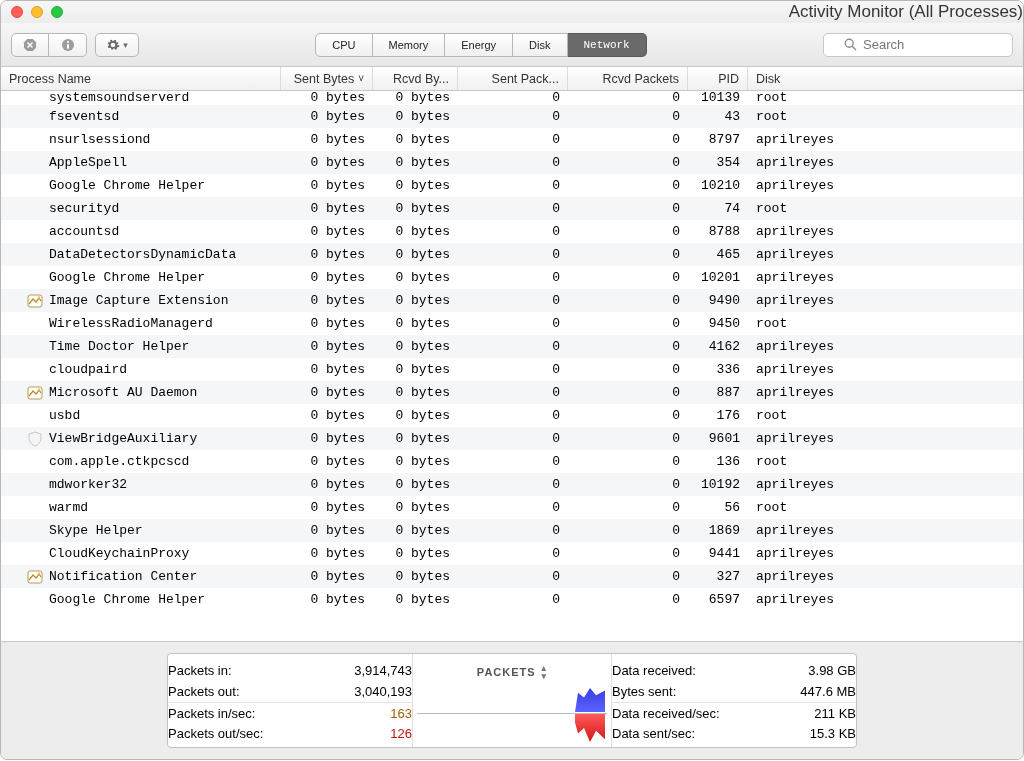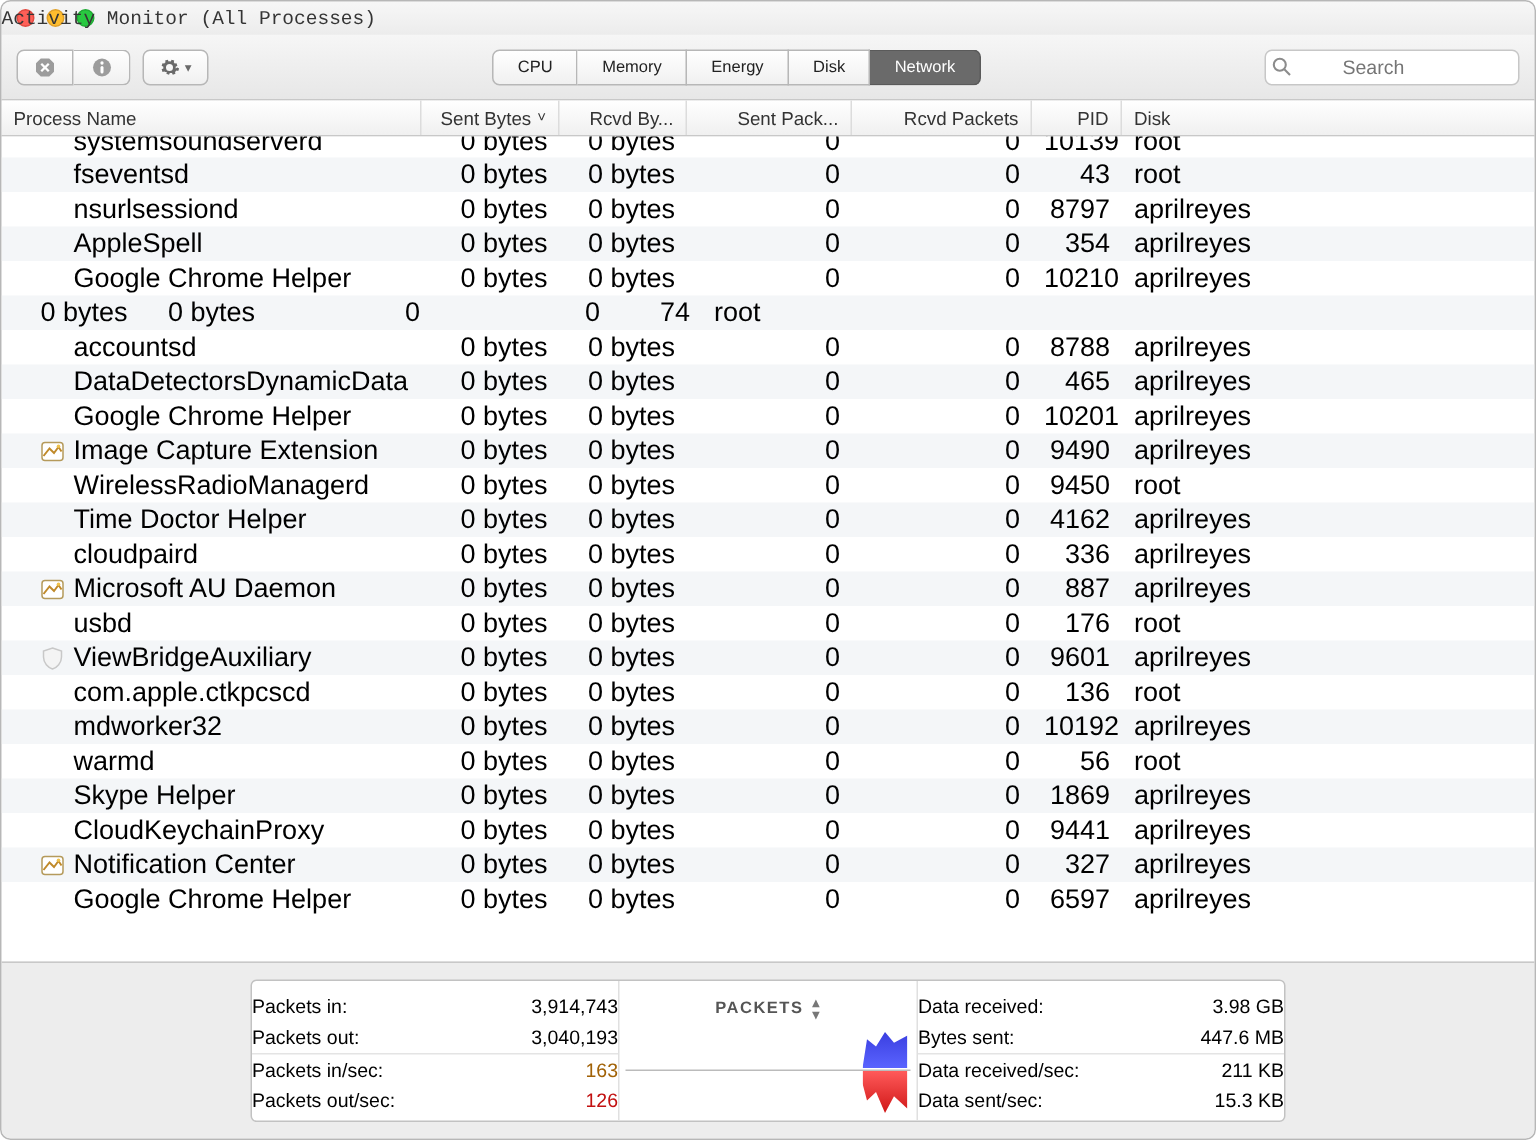--- a/index.html
+++ b/index.html
@@ -5,54 +5,54 @@
   * { box-sizing: border-box; margin: 0; padding: 0; }
   html, body { width: 1024px; height: 761px; font-family: -apple-system, "Helvetica Neue", Arial, sans-serif; font-size: 13px; color: #000; background:#fff;}
   .window { width:1024px; height:760px; border:1px solid #b7b7b7; border-radius:7px; overflow:hidden; background:#ececec; display:flex; flex-direction:column;}
   
   .titlebar { height:22px; display:flex; align-items:center; position:relative; background:linear-gradient(#f7f7f7,#ececec);}
   .traffic { display:flex; gap:8px; padding-left:10px;}
   .tlight { width:12px; height:12px; border-radius:50%; }
   .tl-close{background:#ff5f57;border:1px solid #e1483f;}
   .tl-min{background:#ffbd2e;border:1px solid #e0a028;}
   .tl-max{background:#28c940;border:1px solid #1fab34;}
-  .titlebar .title{ position:absolute; left:0; right:0; text-align:left; font-size:13px; color:#353535;font-family:Liberation Mono, monospace;}
+  .titlebar .title{ position:absolute; left:0; right:0; text-align:right; font-size:17px; color:#353535;}
   
   .toolbar { height:44px; display:flex; align-items:center; padding:0 10px; gap:8px; border-bottom:1px solid #c8c8c8; background:linear-gradient(#f6f6f6,#e7e7e7);}
   .tb-group{display:flex; gap:0;}
   .tb-btn{ width:38px; height:24px; background:linear-gradient(#ffffff,#f0f0f0); border:1px solid #b7b7b7; border-radius:5px; display:flex; align-items:center; justify-content:center; color:#6b6b6b; font-size:14px;}
   .tb-group .tb-btn{border-radius:0;}
   .tb-group .tb-btn:first-child{border-top-left-radius:5px;border-bottom-left-radius:5px;}
   .tb-group .tb-btn:last-child{border-top-right-radius:5px;border-bottom-right-radius:5px;}
   .tb-group .tb-btn + .tb-btn{border-left:none;}
   .tb-gear{ width:44px; display:flex; gap:3px; align-items:center; justify-content:center;}
   .segmented{ display:flex; margin:0 auto; }
   .seg-btn{ height:24px; padding:0 16px; background:linear-gradient(#ffffff,#f0f0f0); border:1px solid #b7b7b7; display:flex; align-items:center; justify-content:center; font-size:11px; color:#222; cursor:pointer;}
   .seg-btn + .seg-btn{border-left:none;}
   .seg-btn:first-child{border-top-left-radius:5px;border-bottom-left-radius:5px;}
   .seg-btn:last-child{border-top-right-radius:5px;border-bottom-right-radius:5px;}
-  .seg-btn.active{ background:#6a6a6a; color:#fff; border-color:#5a5a5a;}
-  .search { width:170px; height:24px; border:1px solid #c7c7c7; border-radius:5px; background:#fff; display:flex; align-items:center; padding:0 4px; color:#999;gap:28px;}
+  .seg-btn.active{ background:#6a6a6a; color:#fff; border-color:#5a5a5a;font-family:Liberation Mono, monospace;}
+  .search { width:190px; height:24px; border:1px solid #c7c7c7; border-radius:5px; background:#fff; display:flex; align-items:center; padding:0 20px; color:#999;}
   .search input{ border:none; outline:none; flex:1; font-size:13px; background:transparent; color:#333;}
   .search .mag{ margin-right:6px; color:#8c8c8c; }
   
   .theader{ height:24px; background:linear-gradient(#ffffff,#f0f0f0); border-bottom:1px solid #c8c8c8; display:flex; font-size:12.5px; color:#333;}
   .th{ display:flex; align-items:center; padding:0 8px; border-right:1px solid #dcdcdc; overflow:hidden; white-space:nowrap;}
   .th:last-child{border-right:none;}
   .th .sort{ margin-left:4px; font-size:10px;}
   .c-name{flex:1 1 260px; min-width:260px;}
   .c-sent{width:92px; justify-content:flex-end;}
   .c-rcvd{width:85px; justify-content:flex-end;}
   .c-sp{width:110px; justify-content:flex-end;}
   .c-rp{width:120px; justify-content:flex-end;}
   .c-pid{width:60px; justify-content:flex-end;}
   .c-user{width:275px;}
   
   .tbody{ flex:1; overflow:hidden; background:#fff;}
-  .row{ height:23px; display:flex; align-items:center; font-size:18px;}
+  .row{ height:23px; display:flex; align-items:center; font-size:13px;font-family:Liberation Mono, monospace;}
   .row:nth-child(even){ background:#f4f6f8;}
   .row.cut{ height:14px; overflow:hidden; align-items:flex-end;}
   .row.cut .cell{ position:relative; top:0px; }
   .cell{ padding:0 8px; overflow:hidden; white-space:nowrap;}
   .cell.c-name{ display:flex; align-items:center; gap:6px; padding-left:48px;}
   .cell.c-sent,.cell.c-rcvd,.cell.c-sp,.cell.c-rp,.cell.c-pid{ text-align:right;}
   .picon{ width:16px; height:16px; display:inline-flex; align-items:center; justify-content:center; margin-left:-22px;}
   
   .footer{ height:118px; background:#ededed; border-top:1px solid #c8c8c8; display:flex; align-items:center; justify-content:center;}
   .footer-panel{ width:690px; height:95px; border:1px solid #c2c2c2; border-radius:4px; background:#fff; display:flex;}
@@ -203,20 +203,23 @@
           <span>Google Chrome Helper</span>
         </div>
         <div class="cell c-sent">0 bytes</div>
         <div class="cell c-rcvd">0 bytes</div>
         <div class="cell c-sp">0</div>
         <div class="cell c-rp">0</div>
         <div class="cell c-pid">10210</div>
         <div class="cell c-user">aprilreyes</div>
       </div>
       <div class="row">
+        <div class="cell c-name">
+          <span>securityd</span>
+        </div>
         <div class="cell c-sent">0 bytes</div>
         <div class="cell c-rcvd">0 bytes</div>
         <div class="cell c-sp">0</div>
         <div class="cell c-rp">0</div>
         <div class="cell c-pid">74</div>
         <div class="cell c-user">root</div>
       </div>
       <div class="row">
         <div class="cell c-name">
           <span>accountsd</span>

